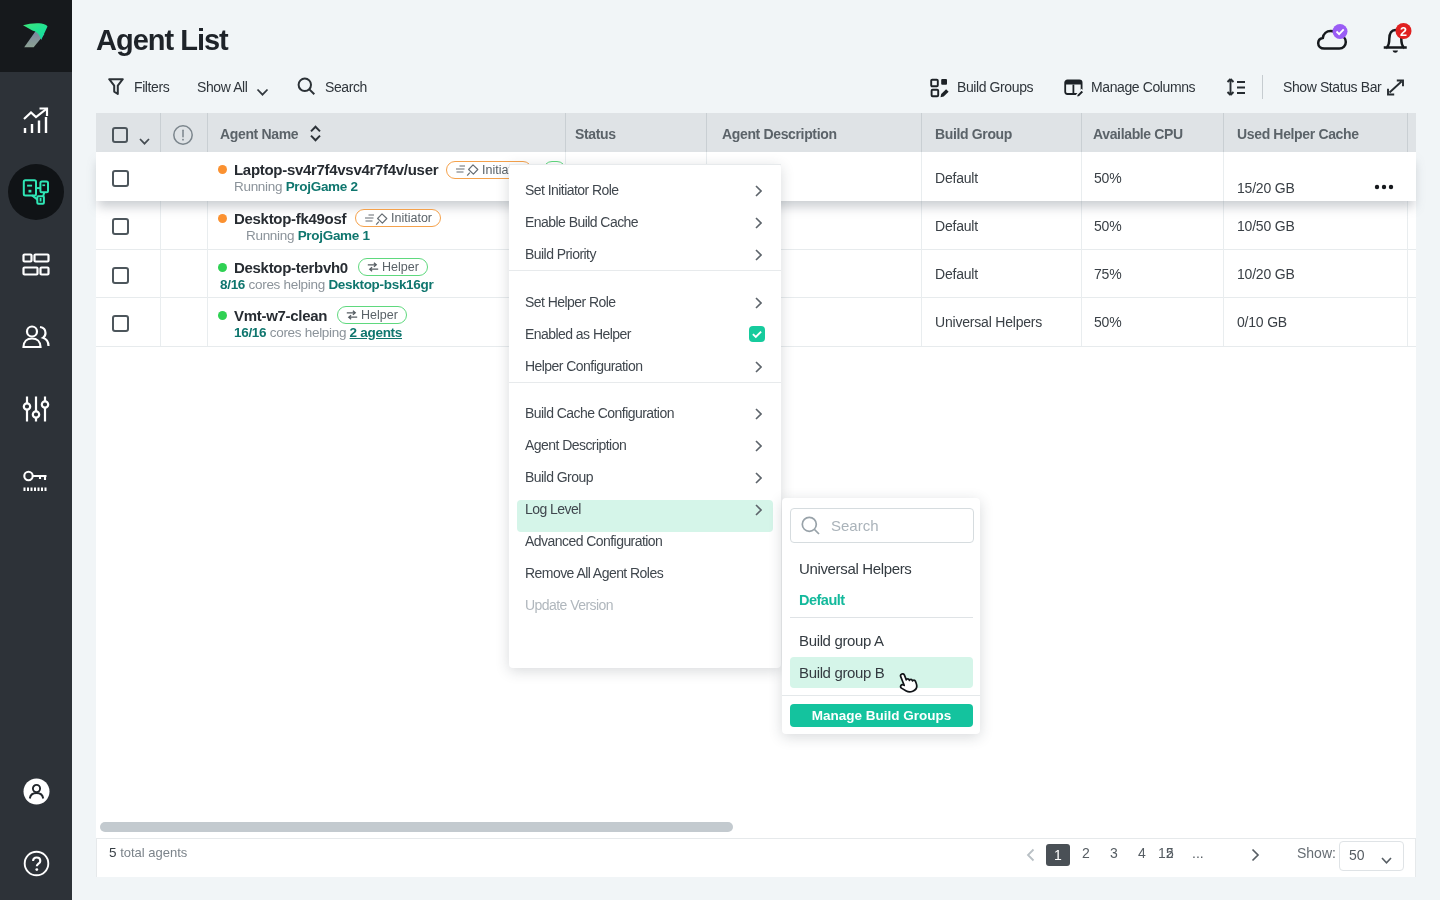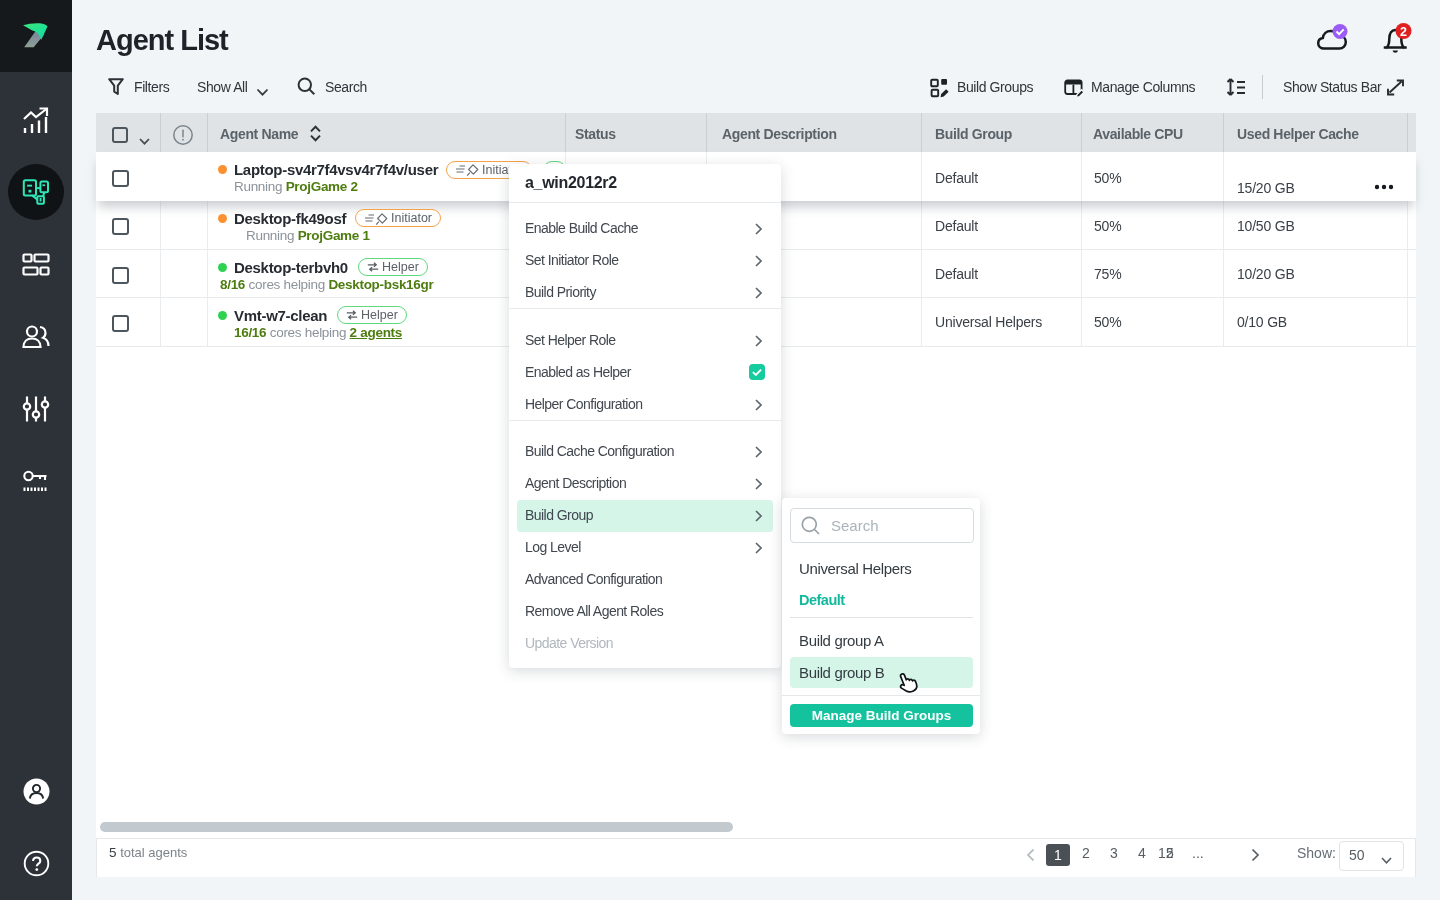--- a/index.html
+++ b/index.html
@@ -18,21 +18,21 @@
 #thead { position:absolute; left:96px; top:113px; width:1320px; height:39px; background:#dfe3e6; }
 .hv { position:absolute; top:113px; width:1px; height:39px; background:#c9cfd3; }
 .rv { position:absolute; width:1px; background:#e9edef; }
 .hlabel { position:absolute; top:126px; font-size:14px; letter-spacing:-0.35px; font-weight:bold; color:#5b6369; }
 #tbody { position:absolute; left:96px; top:152px; width:1320px; height:686px; background:#ffffff; }
 .rowline { position:absolute; left:96px; width:1320px; height:1px; background:#e7ebed; }
 .rcheck { position:absolute; left:112px; width:17px; height:17px; border:2px solid #4d565c; border-radius:3px; background:#fff; }
 .dot { position:absolute; width:9px; height:9px; border-radius:50%; }
 .aname { position:absolute; font-size:15px; font-weight:bold; color:#272c32; letter-spacing:-0.3px; }
 .sub { position:absolute; font-size:13.5px; letter-spacing:-0.3px; color:#8b939a; }
-.sub b { color:#4d7c0f; }
+.sub b { color:#0f766e; }
 .pill { position:absolute; height:18px; border-radius:9px; background:#fff; display:flex; align-items:center; padding:0 8px; font-size:12.5px; color:#5a6268; gap:3px; white-space:nowrap; }
 .pill-o { border:1.3px solid #f5a24c; }
 .pill-g { border:1.3px solid #5fd97e;align-items:center; }
 .cell { position:absolute; font-size:14px; letter-spacing:-0.2px; color:#3a4046; }
 
 #row1 { position:absolute; left:96px; top:152px; width:1320px; height:49px; background:#fff; box-shadow:0 8px 10px -2px rgba(105,115,125,0.35); }
 
 #cmenu { position:absolute; left:509px; top:164px; width:272px; height:504px; background:#fff; border-radius:4px; box-shadow:0 3px 14px rgba(40,50,60,0.18); }
 .mi { height:32px; display:flex; align-items:center; padding:0 16px; font-size:14px; letter-spacing:-0.55px; color:#40474e; position:relative; }
 .mi .chev { position:absolute; right:19px; top:50%; transform:translateY(-50%); height:12px; }
@@ -322,27 +322,26 @@
   </svg>
   Helper
 </div>
 <div class="sub" style="left:234px; top:325px;"><b>16/16</b> cores helping <b><u>2 agents</u></b></div>
 <div class="cell" style="left:935px; top:314px;">Universal Helpers</div>
 <div class="cell" style="left:1094px; top:314px;">50%</div>
 <div class="cell" style="left:1237px; top:314px;">0/10 GB</div>
 
 <div id="cmenu">
   <div style="position:absolute; left:8px; top:336px; width:256px; height:32px; background:#d5f5e9; border-radius:4px;"></div>
-  <div style="height:38px; display:flex; align-items:center; padding:0 16px; font-size:16px; font-weight:bold; letter-spacing:-0.3px; color:#23282e;">a_win2012r2</div>
   <div class="mdiv"></div>
   <div style="height:9px;"></div>
+  <div class="mi">Set Initiator Role<span class="chev"><svg width="7" height="12" viewBox="0 0 7 12" fill="none" stroke="#5d646b" stroke-width="1.6">
+          <path d="M1 1 L6 6 L1 11"></path>
+        </svg></span></div>
   <div class="mi">Enable Build Cache<span class="chev"><svg width="7" height="12" viewBox="0 0 7 12" fill="none" stroke="#5d646b" stroke-width="1.6">
-          <path d="M1 1 L6 6 L1 11"></path>
-        </svg></span></div>
-  <div class="mi">Set Initiator Role<span class="chev"><svg width="7" height="12" viewBox="0 0 7 12" fill="none" stroke="#5d646b" stroke-width="1.6">
           <path d="M1 1 L6 6 L1 11"></path>
         </svg></span></div>
   <div class="mi">Build Priority<span class="chev"><svg width="7" height="12" viewBox="0 0 7 12" fill="none" stroke="#5d646b" stroke-width="1.6">
           <path d="M1 1 L6 6 L1 11"></path>
         </svg></span></div>
   <div class="mdiv"></div>
   <div style="height:15px;"></div>
   <div class="mi">Set Helper Role<span class="chev"><svg width="7" height="12" viewBox="0 0 7 12" fill="none" stroke="#5d646b" stroke-width="1.6">
           <path d="M1 1 L6 6 L1 11"></path>
         </svg></span></div>

